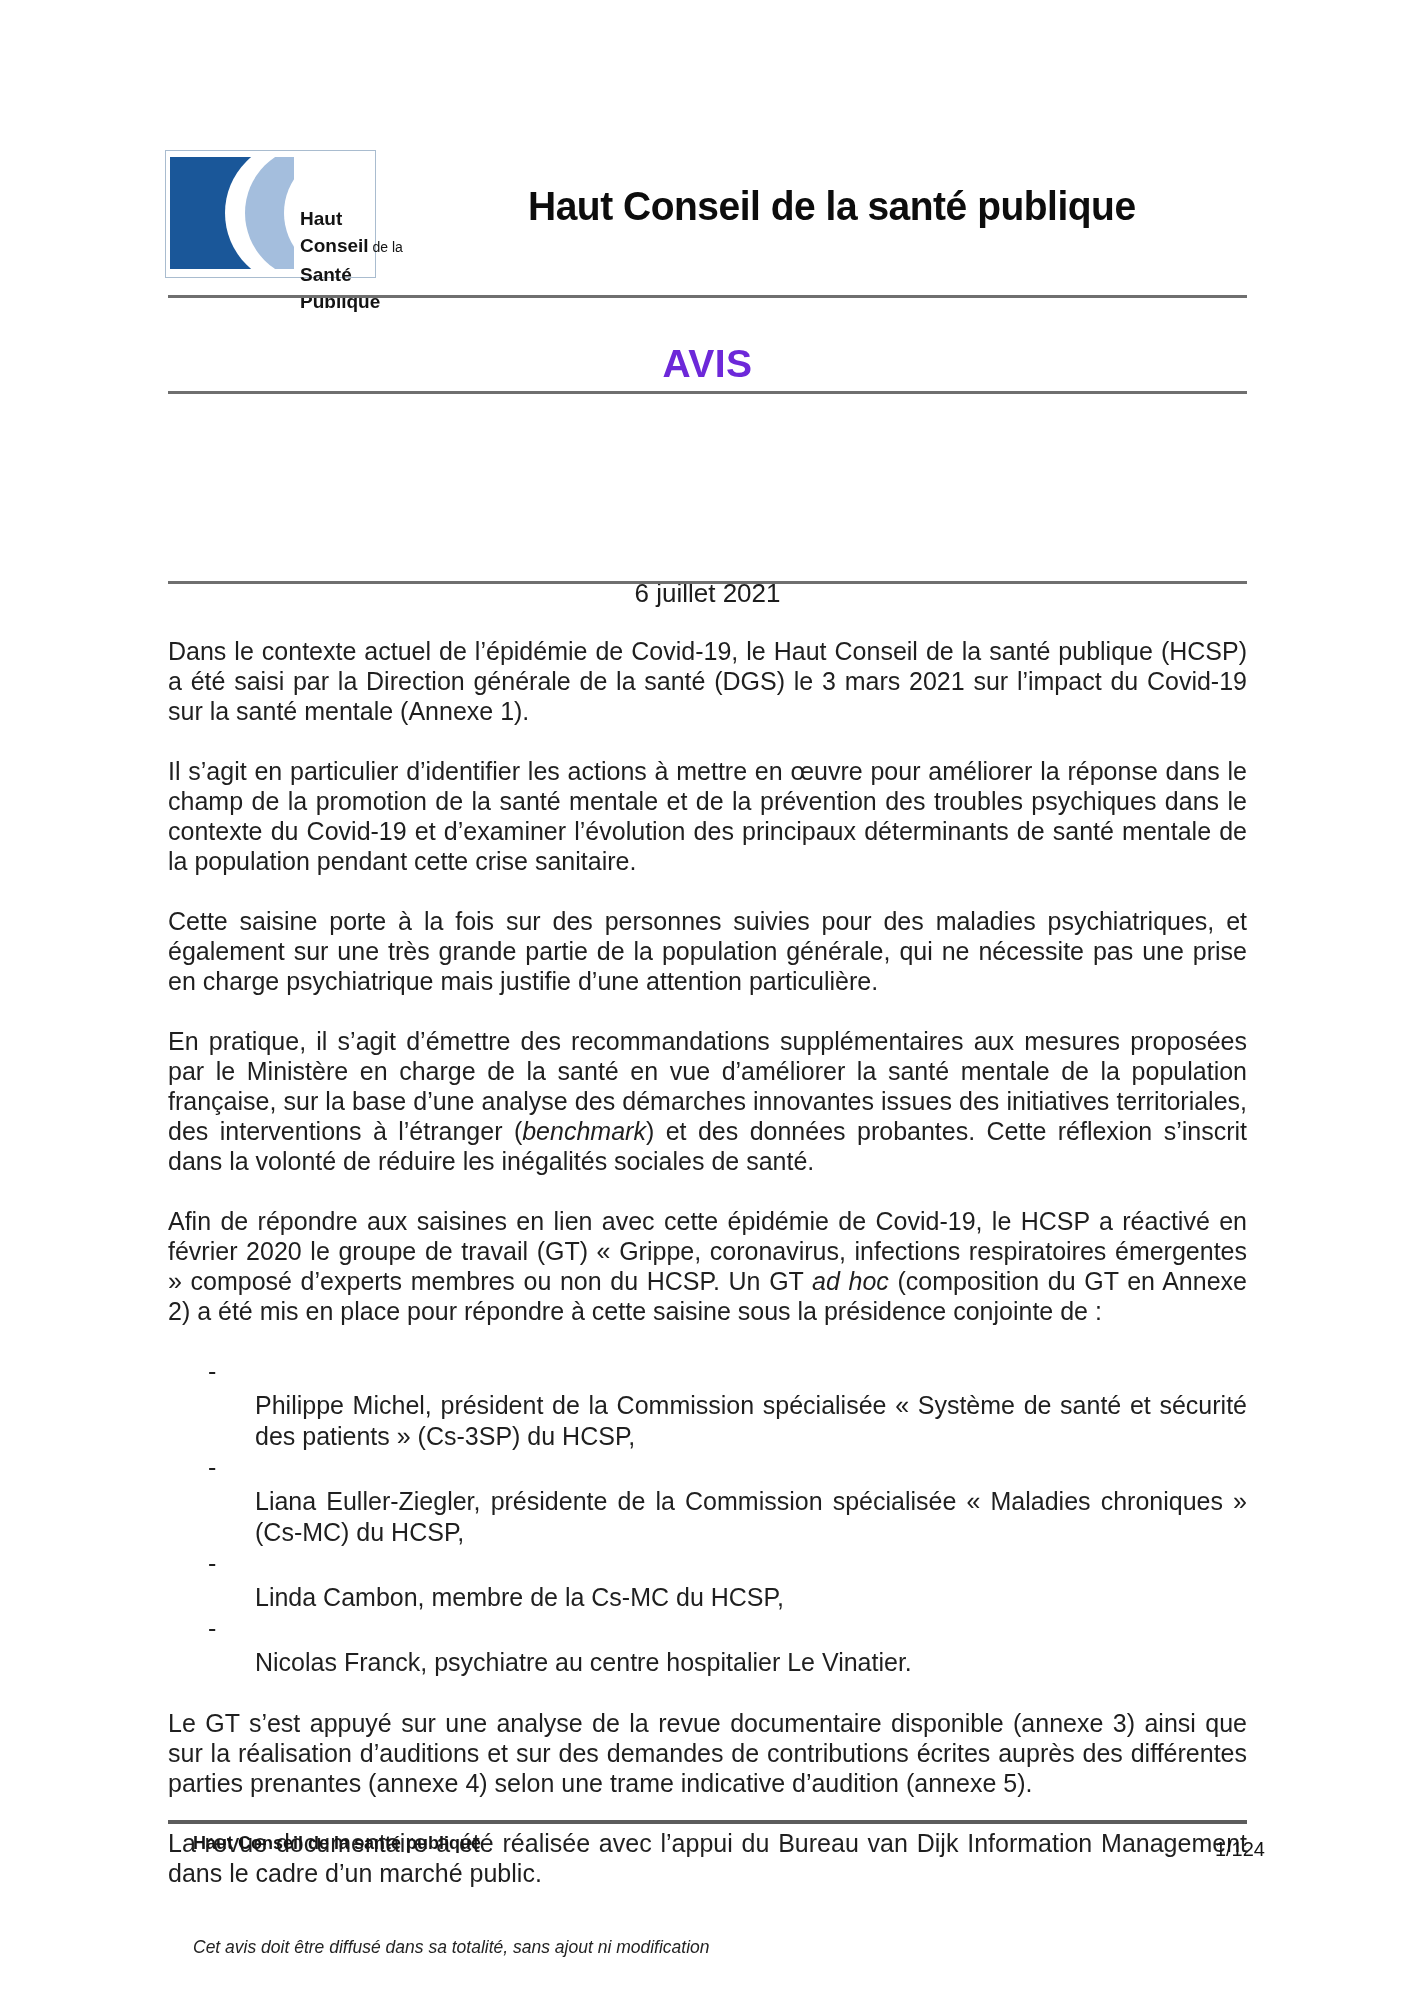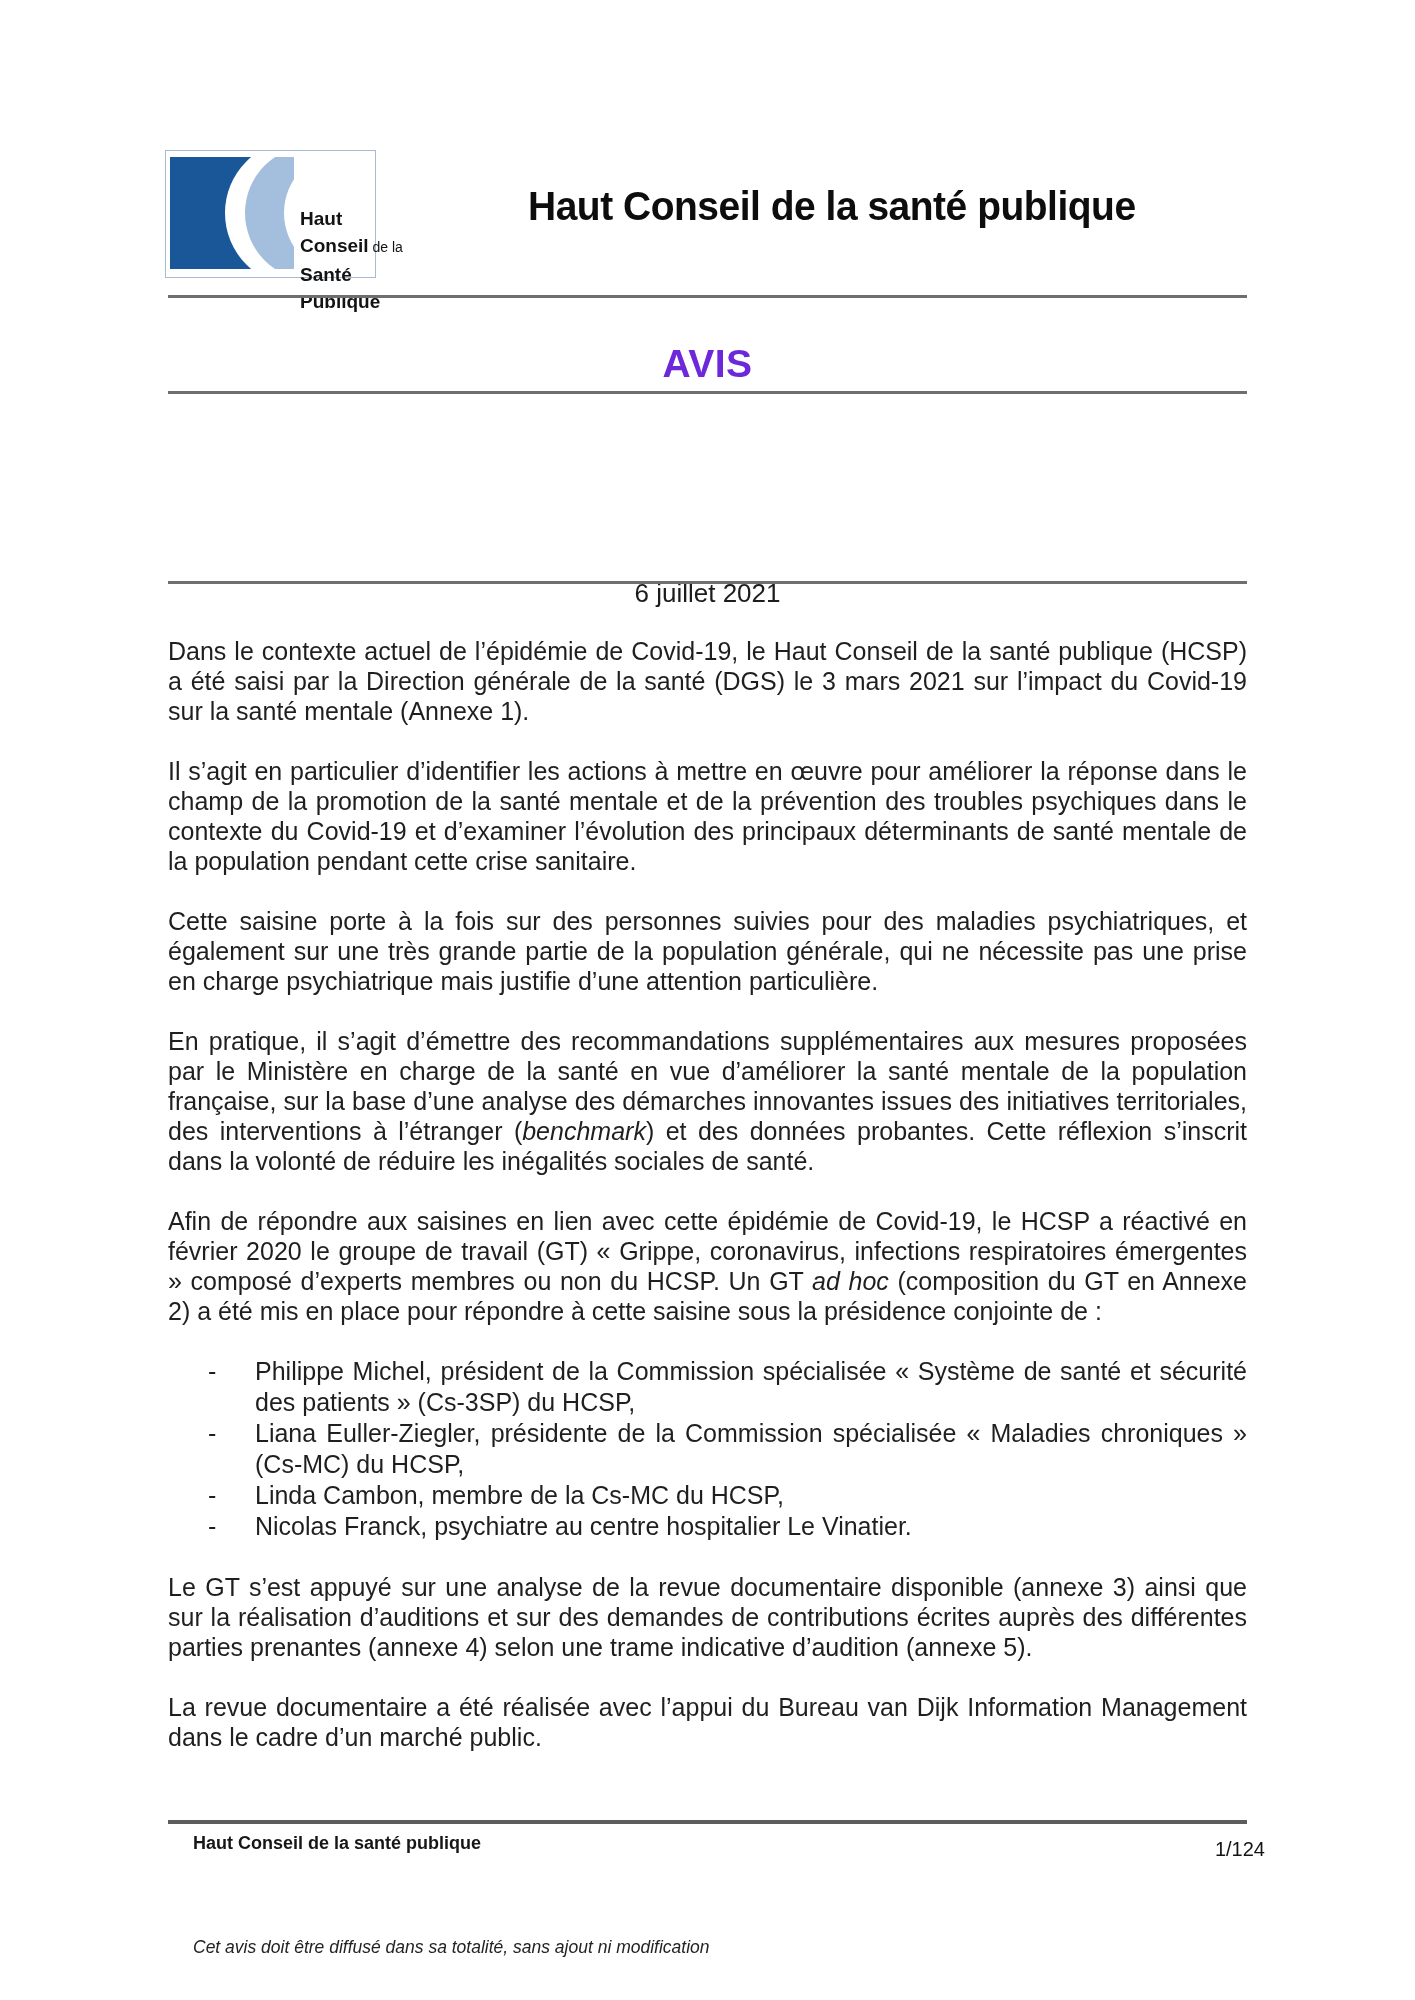--- a/index.html
+++ b/index.html
@@ -66,21 +66,21 @@
     position:absolute;left:168px;top:583px;width:1079px;
     padding-top:36px;
     font-size:25px;line-height:30px;
     text-align:justify;color:#1f1f1f;
   }
   .body-content p{margin:17px 0 30px 0;padding:0;}
   .body-content .italic{font-style:italic;}
   .doc-list{margin:0 0 30px 0;}
   .li{display:flex;padding-left:40px;line-height:31px;}
   .li .dash{flex:0 0 47px;}
-  .li .li-text{flex:1;text-align:justify;}
+  .li .li-text{flex:1;text-align:justify;margin-top:34px;}
   
   .footer-org{
     position:absolute;left:193px;top:1833px;
     font-size:18px;font-weight:bold;color:#161616;
   }
   .footer-note{
     position:absolute;left:193px;top:1937px;
     font-size:17.5px;font-style:italic;color:#232323;
   }
   .page-number{

